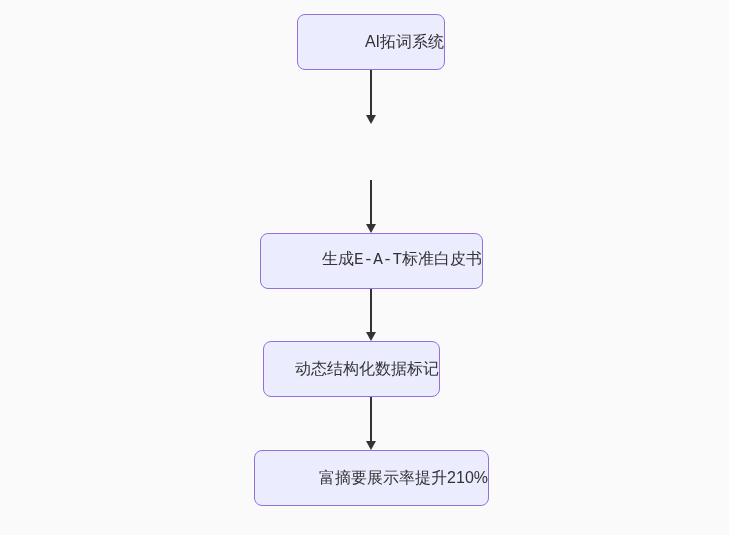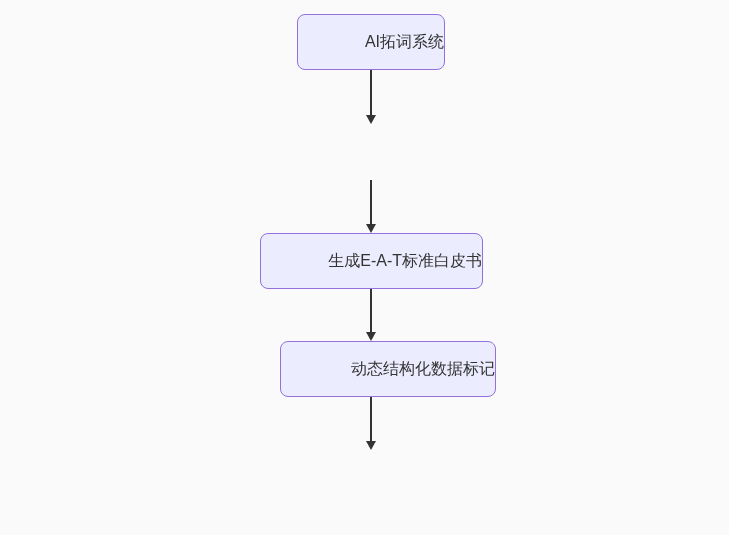--- a/index.html
+++ b/index.html
@@ -53,22 +53,22 @@
     height: 0;
     border-left: 5.5px solid transparent;
     border-right: 5.5px solid transparent;
     border-top: 9px solid var(--edge-color, #333333);
     flex: 0 0 auto;
   }
 
   
   #node-1 { left: 297px; top: 14px;  width: 148px; height: 56px; }
   #node-2 { left: 275px; top: 124px; width: 192px; height: 56px; }
-  #node-3 { left: 260px; top: 233px; width: 223px; height: 56px; }
-  #node-4 { left: 280px; top: 341px; width: 216px; height: 56px; }
+  #node-3 { left: 260px; top: 233px; width: 223px; height: 56px; font-family: Liberation Mono, monospace; }
+  #node-4 { left: 263px; top: 341px; width: 177px; height: 56px; }
   #node-5 { left: 254px; top: 450px; width: 235px; height: 56px; }
 
   #edge-1 { left: 371px; top: 70px;  height: 54px; }
   #edge-2 { left: 371px; top: 180px; height: 53px; }
   #edge-3 { left: 371px; top: 289px; height: 52px; }
   #edge-4 { left: 371px; top: 397px; height: 53px; }
 </style>
 </head>
 <body>
 
@@ -100,14 +100,17 @@
 
   <div class="node" id="node-4">
     <span class="node-label">动态结构化数据标记</span>
   </div>
 
   <div class="edge" id="edge-4">
     <div class="edge-line"></div>
     <div class="edge-arrowhead"></div>
   </div>
 
+  <div class="node" id="node-5">
+    <span class="node-label">富摘要展示率提升210%</span>
+  </div>
 
 </div>
 
 </body></html>

